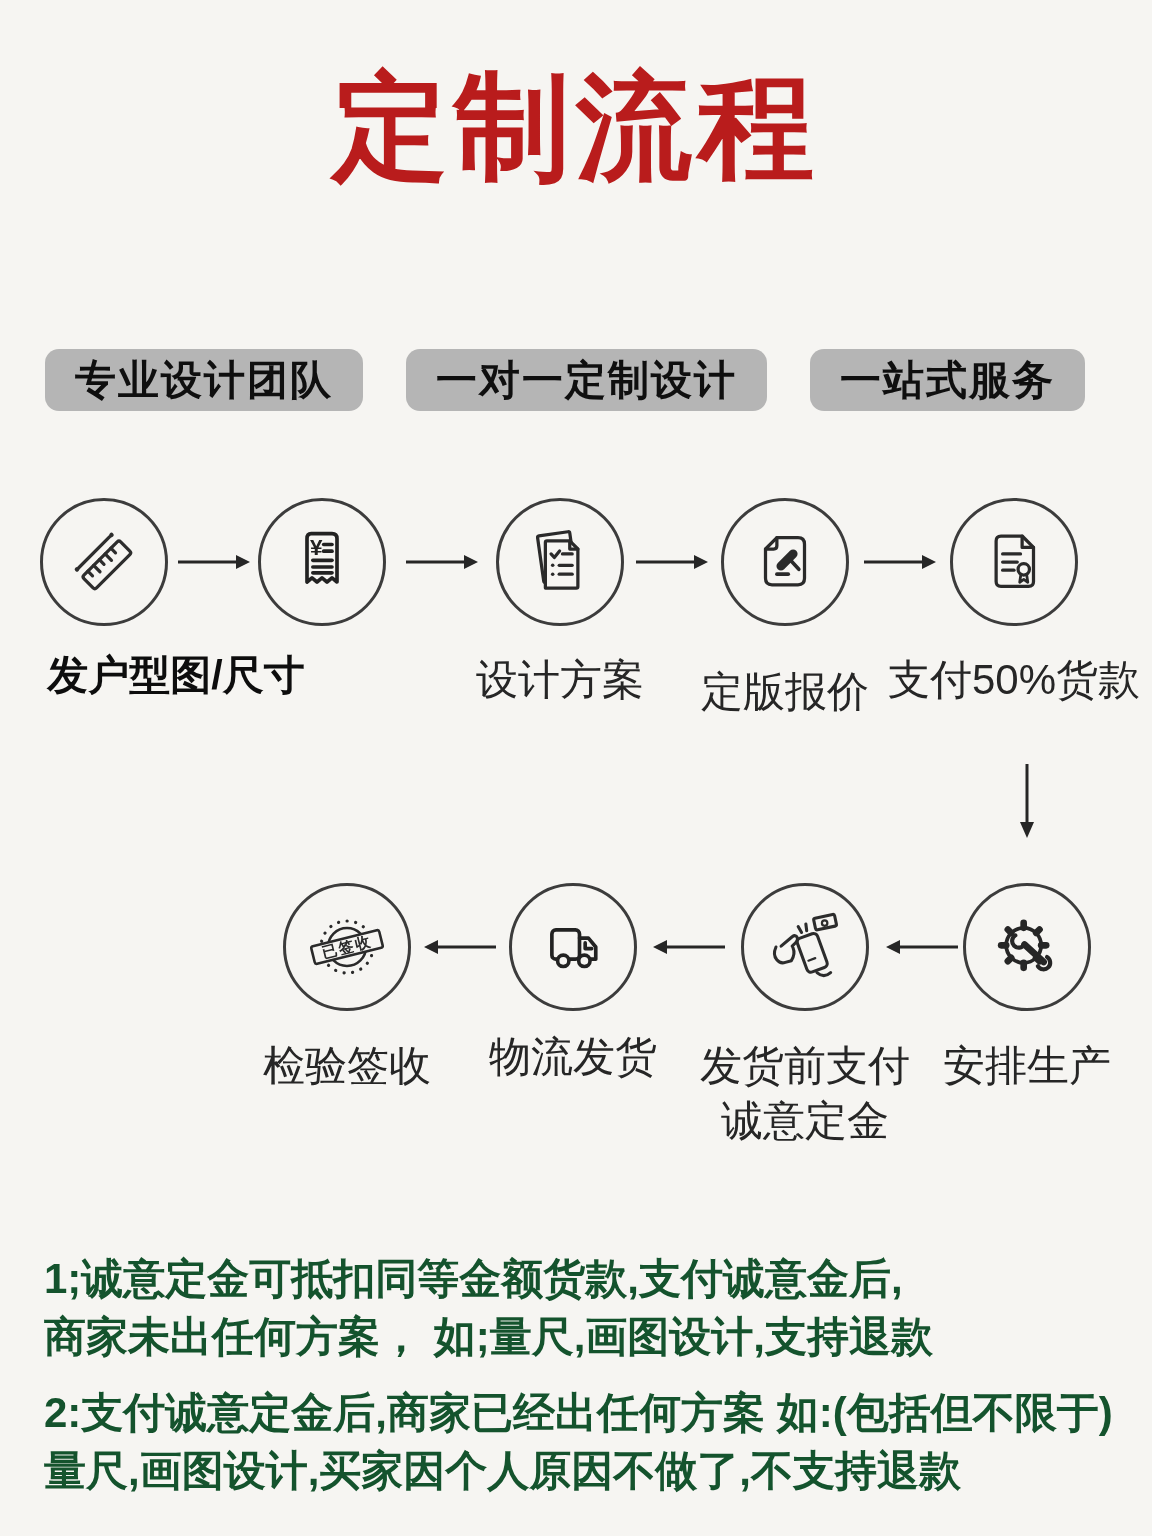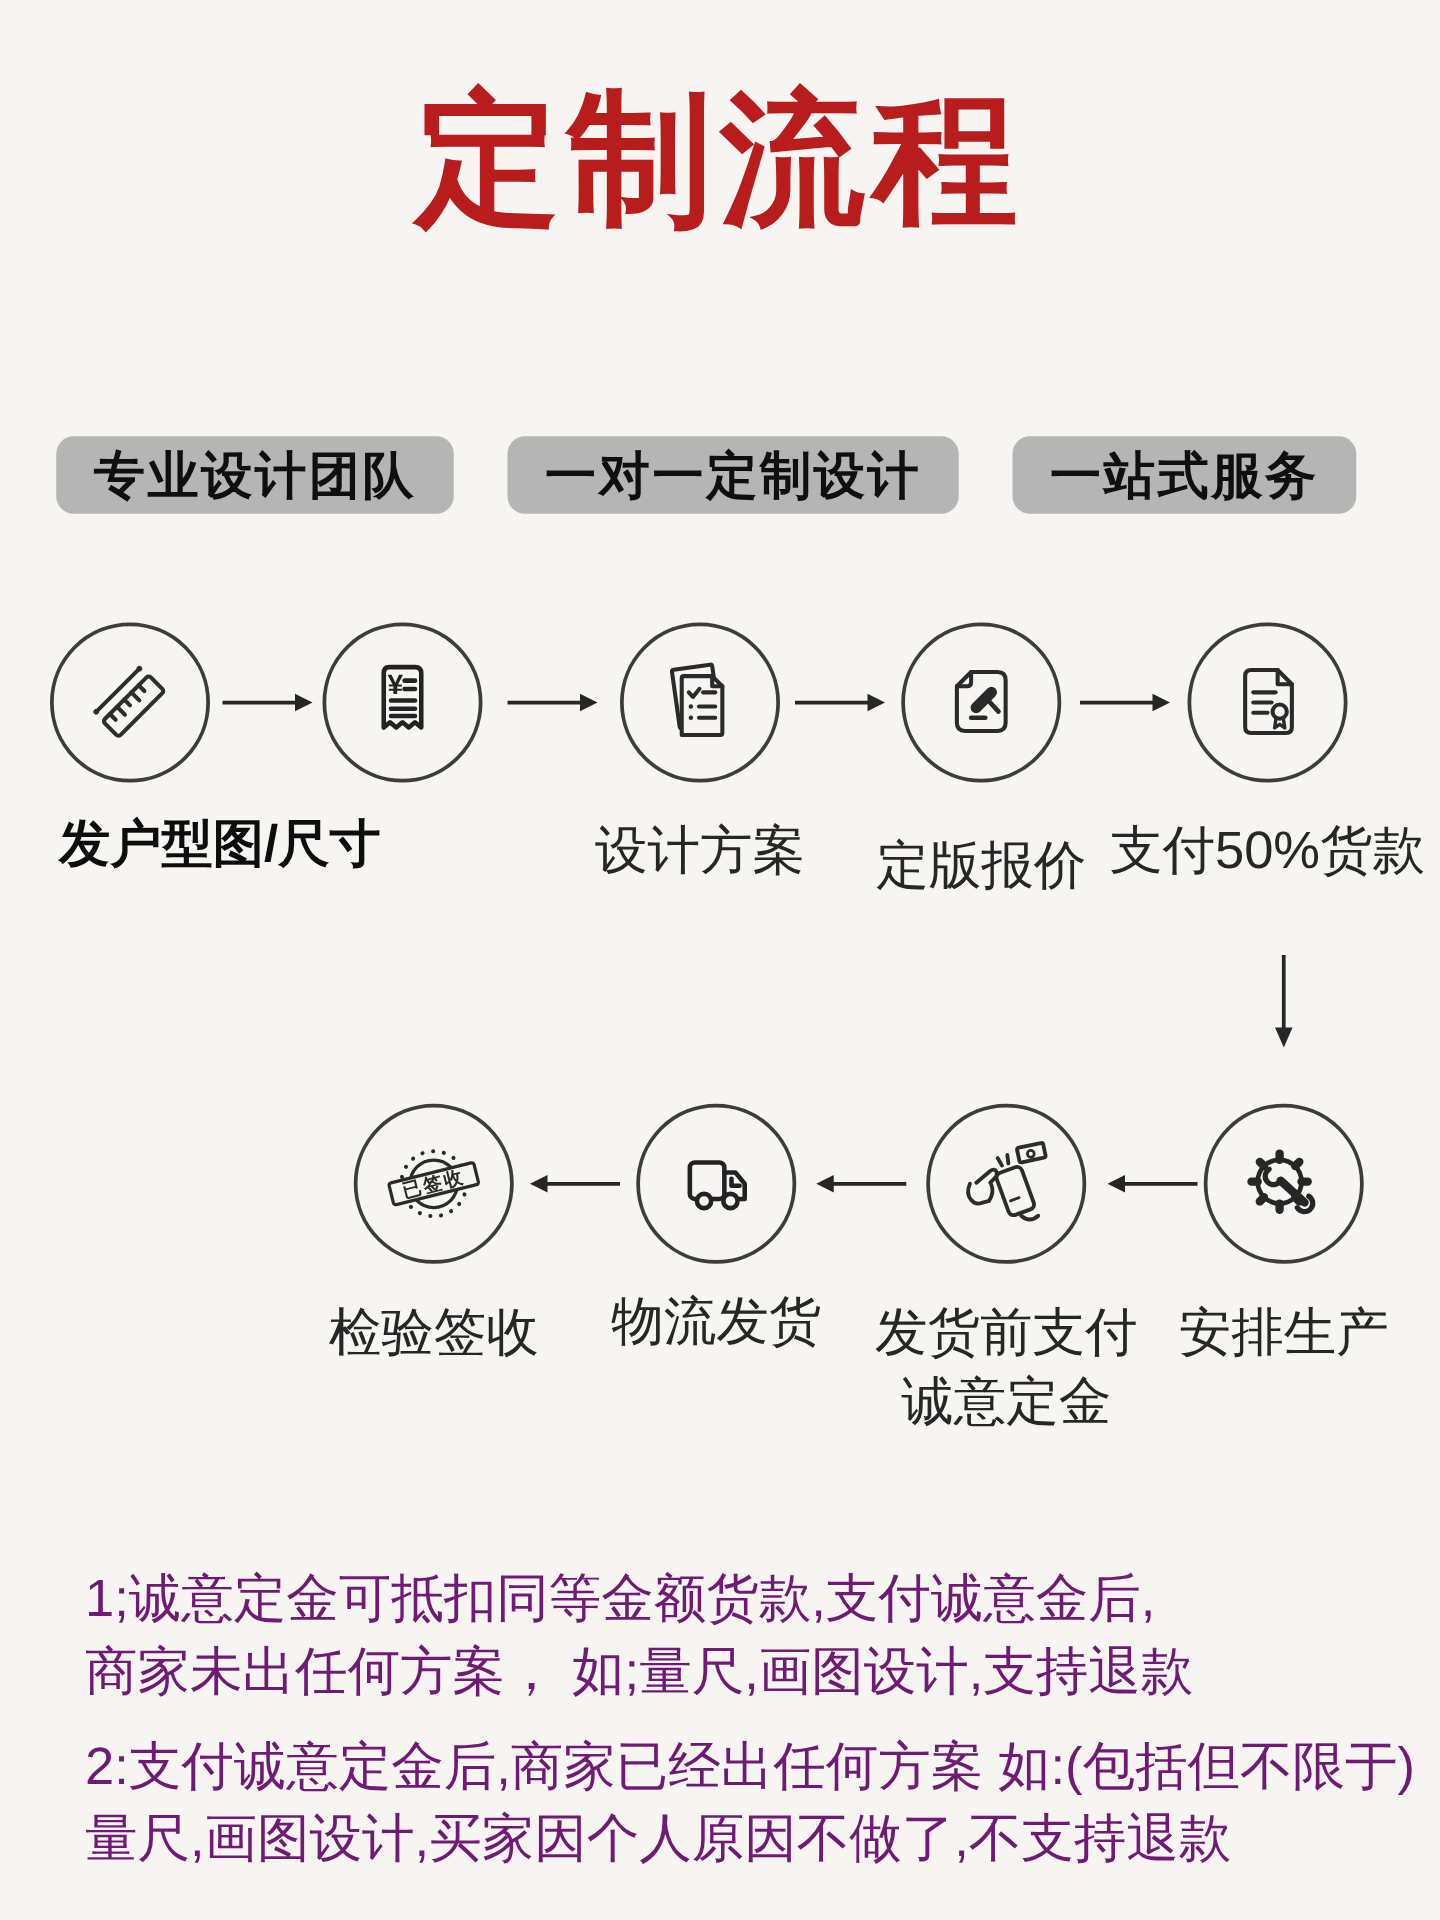--- a/index.html
+++ b/index.html
@@ -50,22 +50,22 @@
   .r2{top:883px;}
   .flow-label{
     position:absolute;text-align:center;
     font-size:42px;font-weight:500;color:#262626;line-height:1.32;
     width:320px;white-space:nowrap;
   }
   .flow-label .ln{display:block;}
   .lbl-strong{font-weight:900;color:#0d0d0d;font-size:41px;}
   .arrow{position:absolute;}
   .note{
-    position:absolute;left:68px;width:1060px;
-    font-size:42px;font-weight:400;color:#701a75;line-height:1.38;
+    position:absolute;left:44px;width:1060px;
+    font-size:42px;font-weight:700;color:#14532d;line-height:1.38;
     letter-spacing:0px;
   }
   .note .ln{display:block;white-space:nowrap;}
   svg{display:block;}
 </style>
 </head>
 <body>
 
 <div class="canvas">
 

